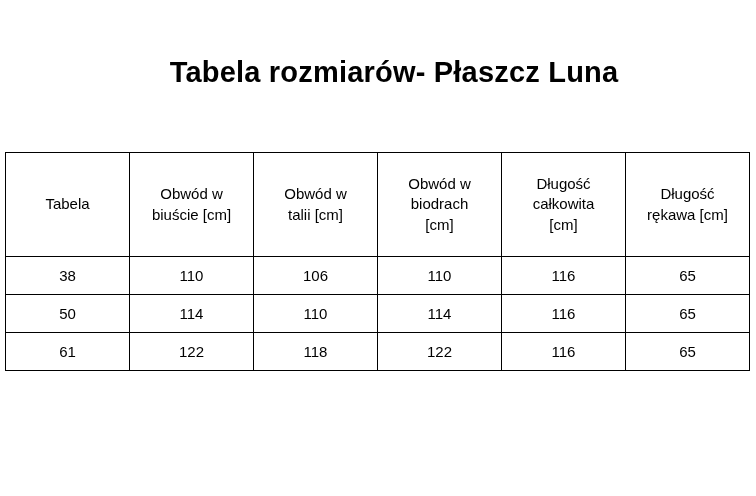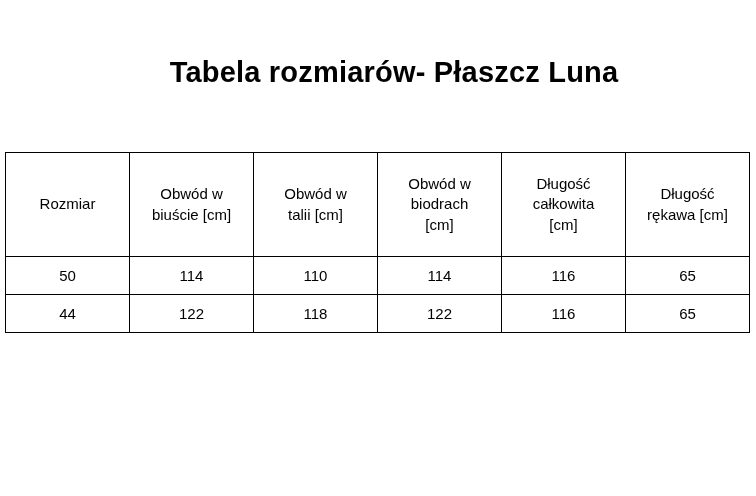--- a/index.html
+++ b/index.html
@@ -56,46 +56,54 @@
   }
 </style>
 </head>
 <body>
 
 <h1 class="page-title">Tabela rozmiarów- Płaszcz Luna</h1>
 
 <table class="size-table">
   <thead>
     <tr>
-      <th>Rozmiar</th>
+      <th>Tabela</th>
       <th>Obwód w
 biuście [cm]</th>
       <th>Obwód w
 talii [cm]</th>
       <th>Obwód w
 biodrach
 [cm]</th>
       <th>Długość
 całkowita
 [cm]</th>
       <th>Długość
 rękawa [cm]</th>
     </tr>
   </thead>
   <tbody>
     <tr>
+      <td>38</td>
+      <td>110</td>
+      <td>106</td>
+      <td>110</td>
+      <td>116</td>
+      <td>65</td>
+    </tr>
+    <tr>
       <td>50</td>
       <td>114</td>
       <td>110</td>
       <td>114</td>
       <td>116</td>
       <td>65</td>
     </tr>
     <tr>
-      <td>44</td>
+      <td>61</td>
       <td>122</td>
       <td>118</td>
       <td>122</td>
       <td>116</td>
       <td>65</td>
     </tr>
   </tbody>
 </table>
 
 </body></html>

